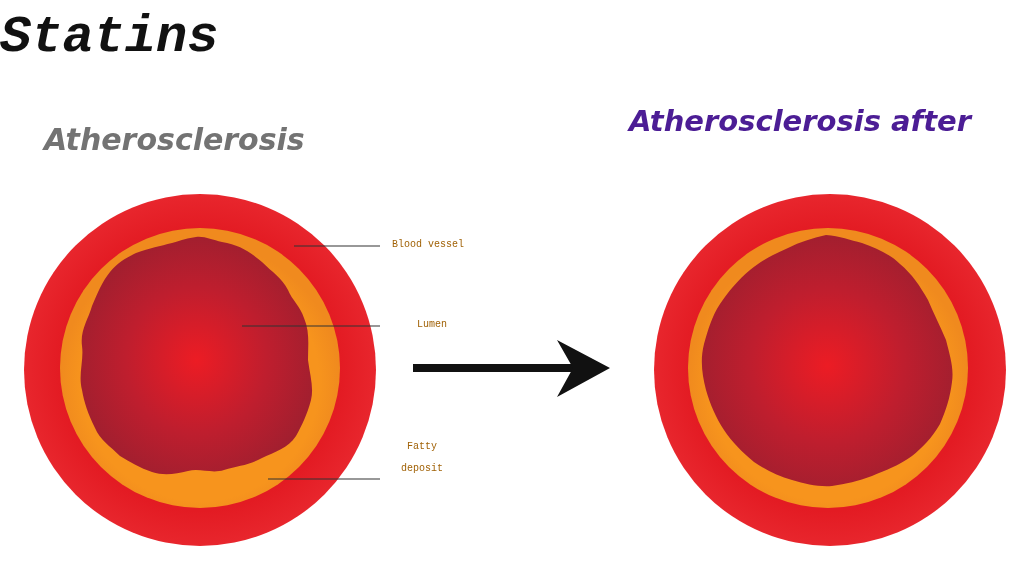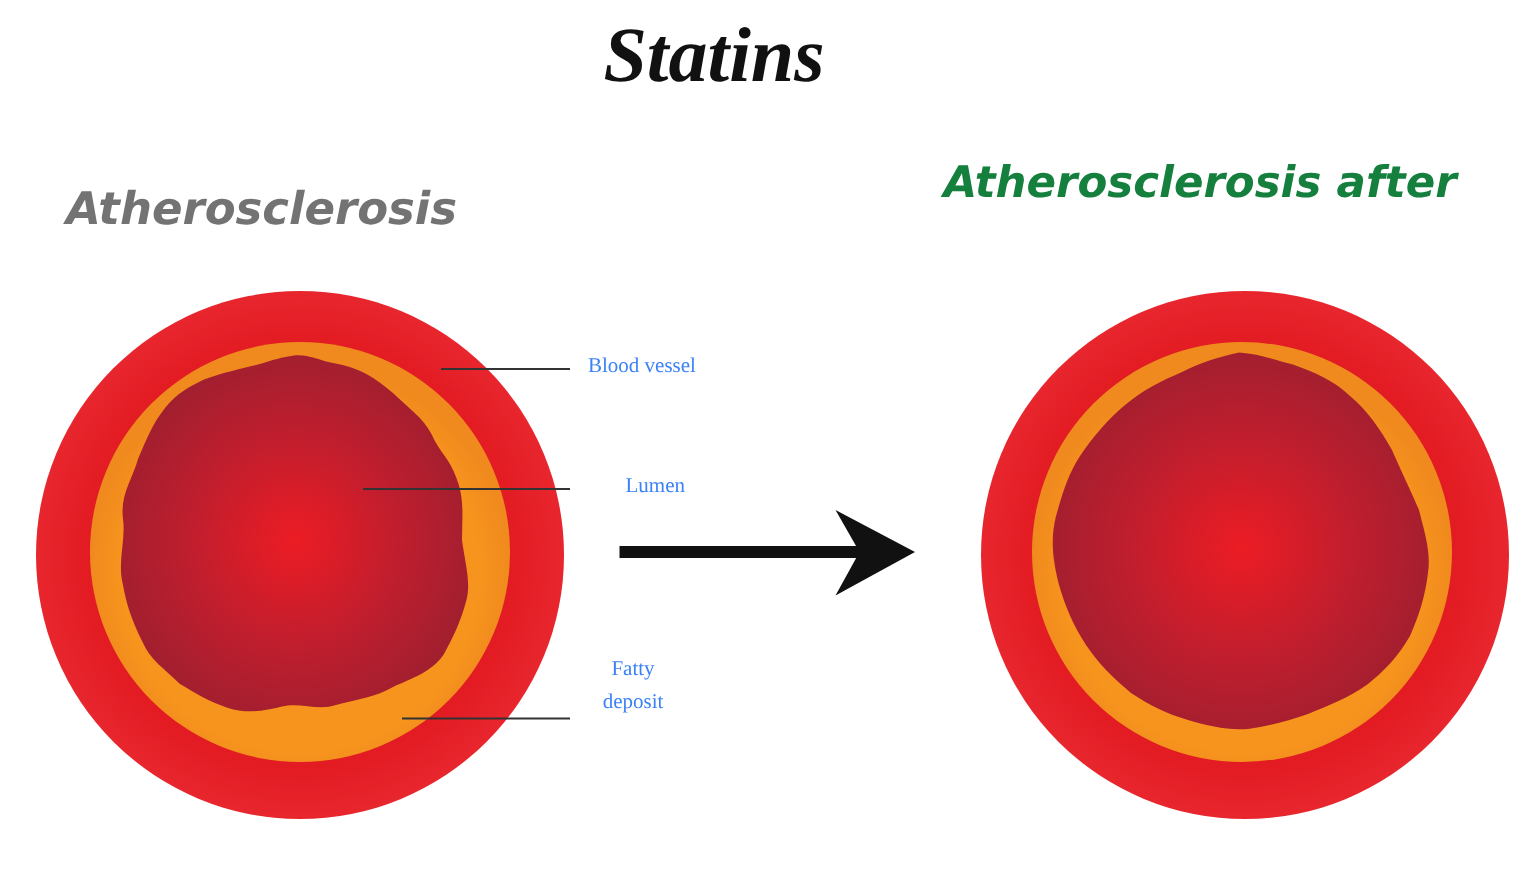--- a/index.html
+++ b/index.html
@@ -1,20 +1,20 @@
 <!DOCTYPE html>
 <html><head>
 <meta charset="utf-8">
 <style>
   html,body{margin:0;padding:0;background:#ffffff;}
   body{width:1024px;height:581px;position:relative;overflow:hidden;font-family:"Liberation Sans",sans-serif;}
-  .title{position:absolute;left:0;width:952px;top:8px;text-align:center;font-weight:bold;font-style:italic;font-size:52px;color:#111;font-family:Liberation Serif, serif;letter-spacing:0px;}
+  .title{position:absolute;left:0;width:952px;top:8px;text-align:left;font-weight:bold;font-style:italic;font-size:52px;color:#111;font-family:Liberation Mono, monospace;letter-spacing:0px;}
   .h-left{position:absolute;left:44px;top:122px;font-weight:bold;font-style:italic;font-size:30px;color:#737373;font-family:"DejaVu Sans",sans-serif;}
-  .h-right{position:absolute;left:600px;width:400px;top:100px;text-align:center;font-weight:bold;font-style:italic;font-size:29px;line-height:43px;color:#15803d;font-family:"DejaVu Sans",sans-serif;}
-  .label{position:absolute;font-size:14px;color:#3b82f6;font-family:Liberation Serif, serif;line-height:22px;}
+  .h-right{position:absolute;left:600px;width:400px;top:100px;text-align:center;font-weight:bold;font-style:italic;font-size:29px;line-height:43px;color:#4c1d95;font-family:"DejaVu Sans",sans-serif;}
+  .label{position:absolute;font-size:10px;color:#a16207;font-family:Liberation Mono, monospace;line-height:22px;}
   svg.diagram{position:absolute;left:0;top:0;}
 </style>
 </head>
 <body>
 
 <div class="title">Statins</div>
 <div class="h-left">Atherosclerosis</div>
 <div class="h-right">
   <div>Atherosclerosis after</div>
 </div>

